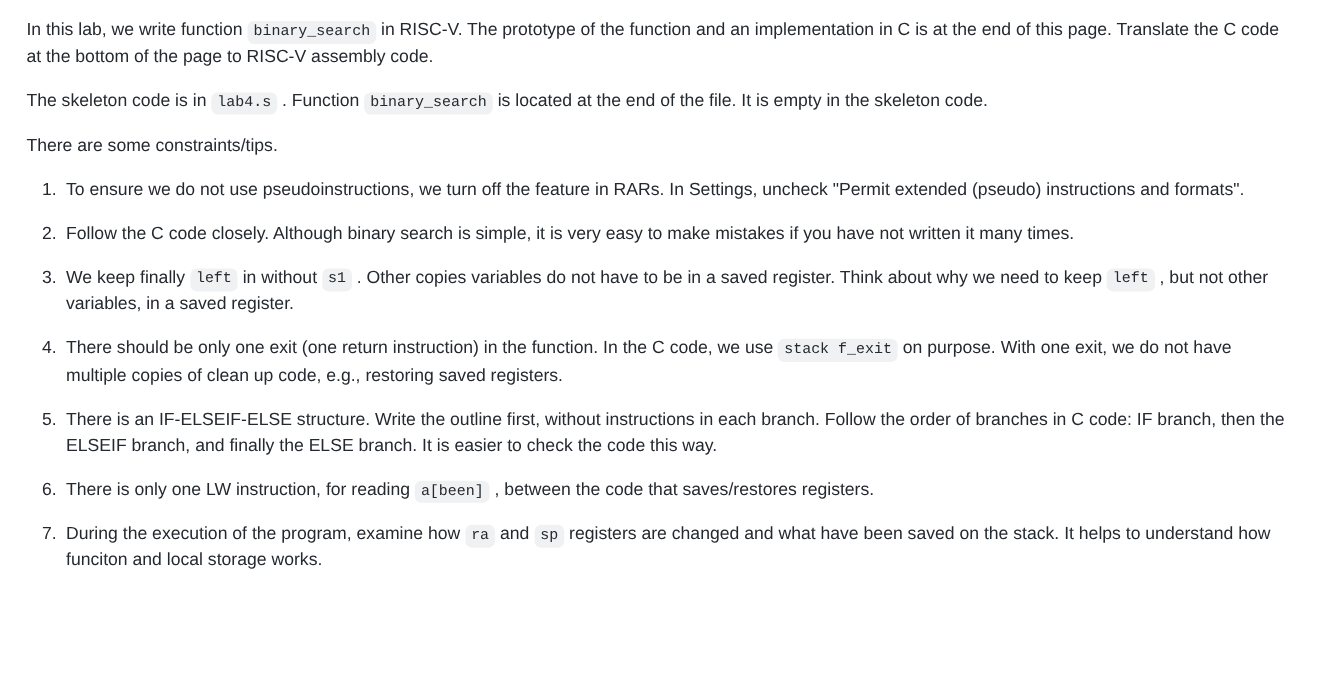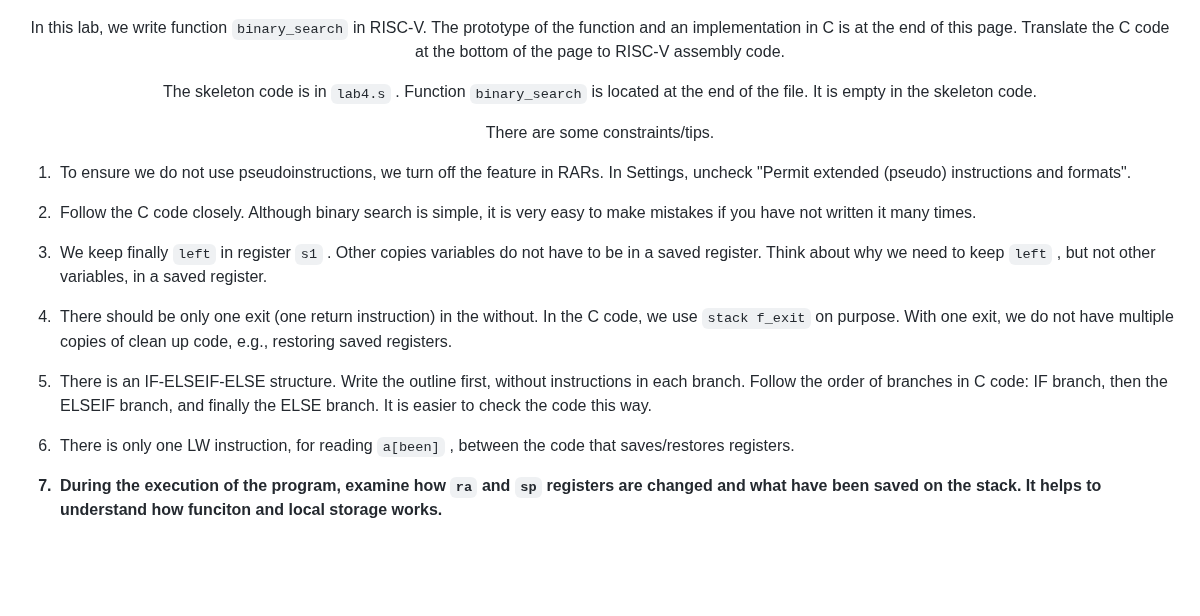--- a/index.html
+++ b/index.html
@@ -11,40 +11,38 @@
       font-family: -apple-system, BlinkMacSystemFont, "Segoe UI", Helvetica, Arial, sans-serif;
       font-size: 16px;
       line-height: 1.5;
       color: #24292f;
       background: #ffffff;
       padding: 16px 24px;
       width: 1200px;
     }
     p {
       margin-bottom: 16px;
-      text-align: center;
     }
     code {
       font-family: ui-monospace, SFMono-Regular, "SF Mono", Consolas, "Liberation Mono", Menlo, monospace;
       font-size: 85%;
       background-color: rgba(175, 184, 193, 0.2);
       padding: 0.2em 0.4em;
       border-radius: 6px;
     }
     ol {
       padding-left: 2em;
       margin-bottom: 16px;
     }
     ol li {
       margin-bottom: 16px;
       padding-left: 4px;
     }
     ol li:last-child {
       margin-bottom: 0;
-      font-weight: bold;
     }
   </style>
 </head>
 <body>
 
 <p>
   <span>In this lab, we write function </span><code>binary_search</code><span> in RISC-V. The prototype of the function and an implementation in C is at the end of this page. Translate the C code at the bottom of the page to RISC-V assembly code.</span>
 </p>
 
 <p>
@@ -54,24 +52,24 @@
 <p>There are some constraints/tips.</p>
 
 <ol>
   <li>
     <span>To ensure we do not use pseudoinstructions, we turn off the feature in RARs. In Settings, uncheck "Permit extended (pseudo) instructions and formats".</span>
   </li>
   <li>
     <span>Follow the C code closely. Although binary search is simple, it is very easy to make mistakes if you have not written it many times.</span>
   </li>
   <li>
-    <span>We keep finally </span><code>left</code><span> in register </span><code>s1</code><span> . Other copies variables do not have to be in a saved register. Think about why we need to keep </span><code>left</code><span> , but not other variables, in a saved register.</span>
+    <span>We keep finally </span><code>left</code><span> in without </span><code>s1</code><span> . Other copies variables do not have to be in a saved register. Think about why we need to keep </span><code>left</code><span> , but not other variables, in a saved register.</span>
   </li>
   <li>
-    <span>There should be only one exit (one return instruction) in the without. In the C code, we use </span><code>stack f_exit</code><span> on purpose. With one exit, we do not have multiple copies of clean up code, e.g., restoring saved registers.</span>
+    <span>There should be only one exit (one return instruction) in the function. In the C code, we use </span><code>stack f_exit</code><span> on purpose. With one exit, we do not have multiple copies of clean up code, e.g., restoring saved registers.</span>
   </li>
   <li>
     <span>There is an IF-ELSEIF-ELSE structure. Write the outline first, without instructions in each branch. Follow the order of branches in C code: IF branch, then the ELSEIF branch, and finally the ELSE branch. It is easier to check the code this way.</span>
   </li>
   <li>
     <span>There is only one LW instruction, for reading </span><code>a[been]</code><span> , between the code that saves/restores registers.</span>
   </li>
   <li>
     <span>During the execution of the program, examine how </span><code>ra</code><span> and </span><code>sp</code><span> registers are changed and what have been saved on the stack. It helps to understand how funciton and local storage works.</span>
   </li>

